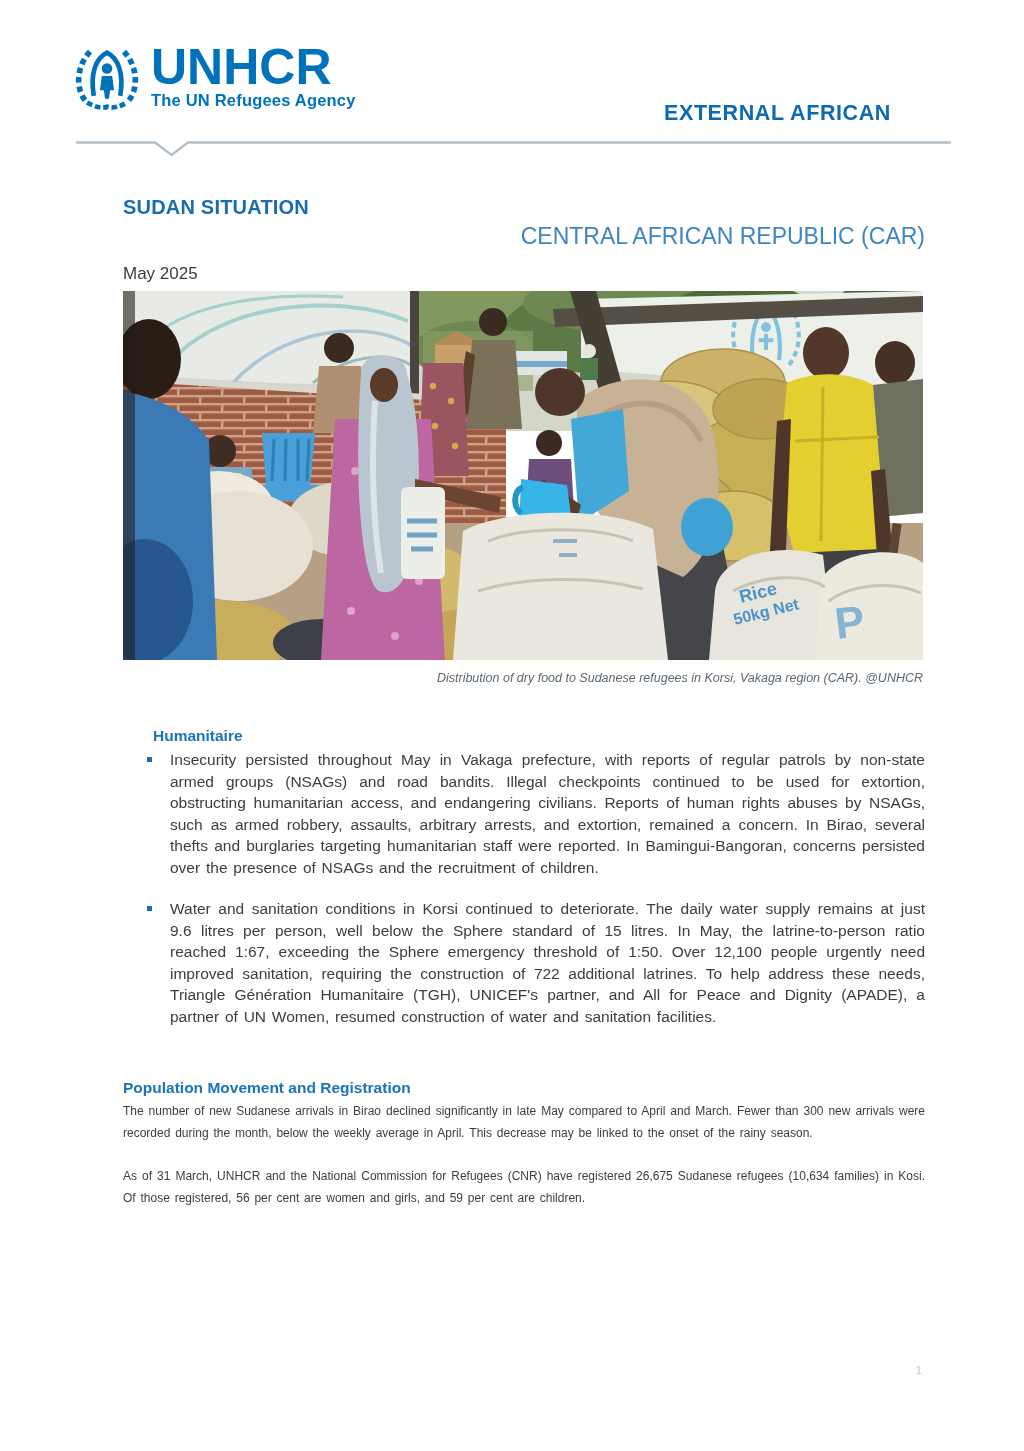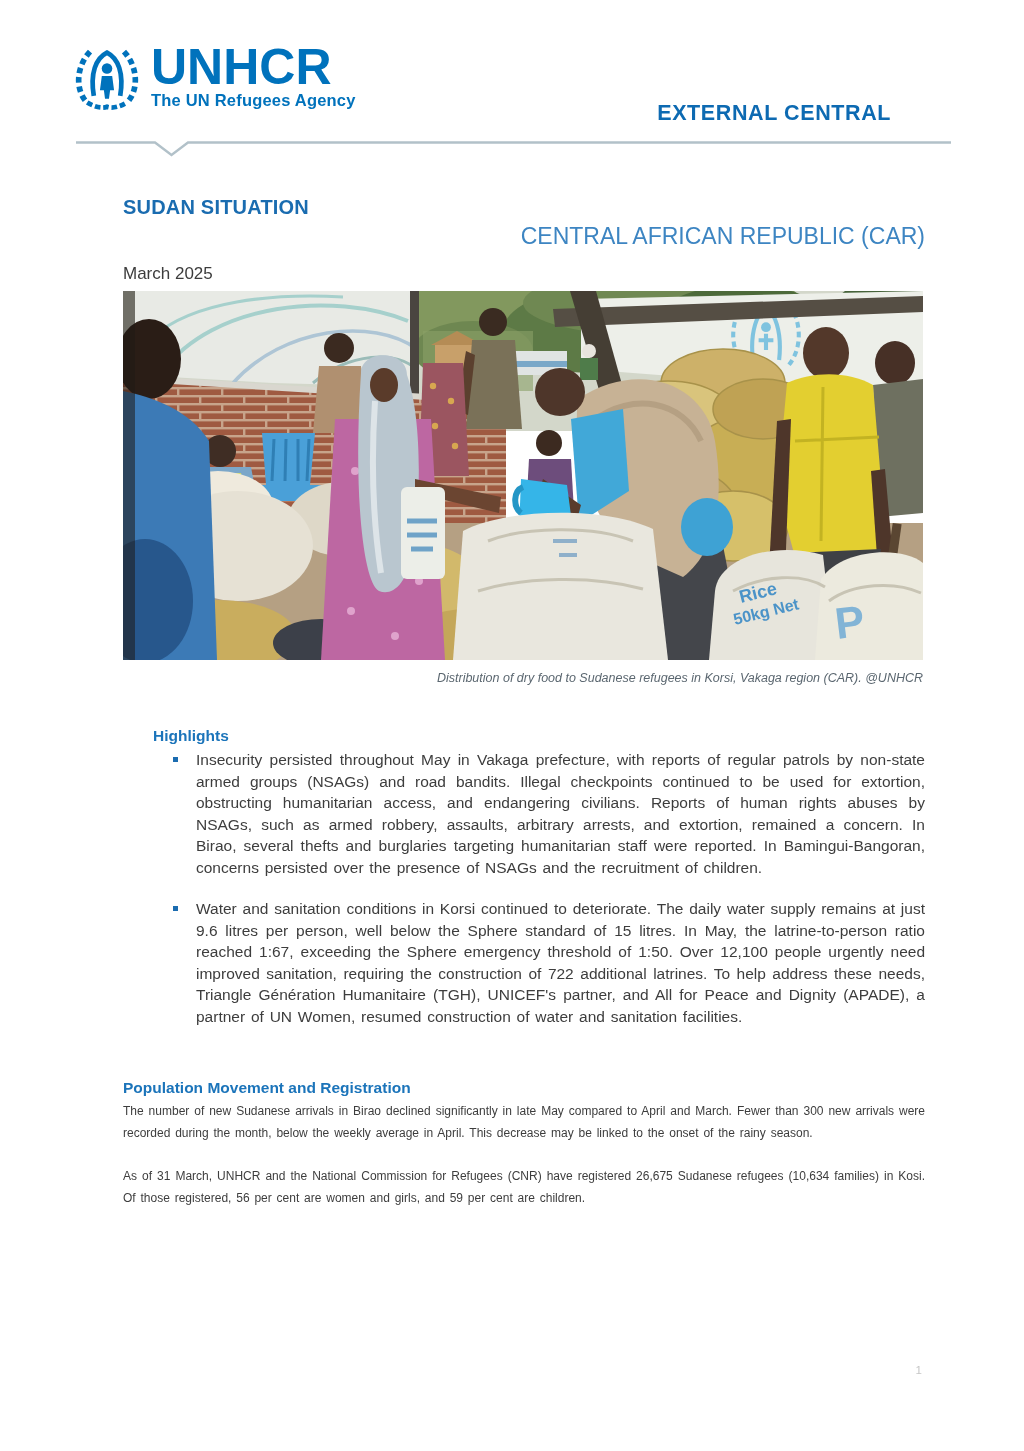--- a/index.html
+++ b/index.html
@@ -23,21 +23,21 @@
   .photo{position:absolute;left:123px;top:291px;width:800px;height:369px;}
   .photo svg{display:block;width:800px;height:369px;}
   .photo-caption{position:absolute;left:123px;top:671px;width:800px;text-align:right;
     font-size:12.5px;font-style:italic;color:#5b6770;}
   
   .highlights{position:absolute;left:123px;top:727px;width:802px;}
   .blue-heading{font-size:15.5px;font-weight:bold;color:#1b74ba;margin:0 0 4px 0;}
   .highlights .blue-heading{margin-left:30px;}
   .bullet-list{list-style:none;margin:0;padding:0;}
   .bullet-list li{
-    position:relative;margin:0 0 20px 73px;text-align:justify;
+    position:relative;margin:0 0 20px 47px;text-align:justify;
     font-size:15.5px;line-height:21.5px;color:#3d3d3d;word-spacing:1.5px;
   }
   .bullet-list li::before{
     content:"";position:absolute;left:-23px;top:8px;width:5px;height:5px;background:#1b6cb0;
   }
   .section{position:absolute;left:123px;top:1079px;width:802px;}
   .section p{margin:0 0 22px 0;text-align:justify;font-size:12px;line-height:21.5px;
     color:#3d3d3d;word-spacing:1.5px;}
   .page-number{position:absolute;top:1364px;right:102px;font-size:11.5px;color:#c6c6c6;}
 </style>
@@ -58,30 +58,30 @@
         <circle cx="35" cy="23" r="5.6"></circle>
         <path d="M29.5,31 h11 l2,15 h-4.2 l-1.2,9 h-4.2 l-1.2,-9 h-4.2 z"></path>
       </g>
     </svg>
     <div class="logo-text">
       <div class="logo-org">UNHCR</div>
       <div class="logo-tagline">The UN Refugees Agency</div>
     </div>
   </div>
 
-  <div class="doc-type">EXTERNAL CENTRAL</div>
+  <div class="doc-type">EXTERNAL AFRICAN</div>
 
   <svg class="header-rule" width="878" height="20" viewBox="0 0 878 20">
     <polyline points="1,2.5 80,2.5 96.5,15 113,2.5 876,2.5" fill="none" stroke="#b2c1c9" stroke-width="2.4"></polyline>
   </svg>
 
   <div class="title-block">
     <div class="doc-title">SUDAN SITUATION</div>
     <div class="doc-subtitle">CENTRAL AFRICAN REPUBLIC (CAR)</div>
-    <div class="doc-date">March 2025</div>
+    <div class="doc-date">May 2025</div>
   </div>
 
   <div class="photo">
     <svg viewBox="0 0 800 369" preserveAspectRatio="none">
 
       <rect x="0" y="0" width="800" height="140" fill="#d3d7ca"></rect>
       <g>
         <ellipse cx="360" cy="14" rx="130" ry="38" fill="#82985e"></ellipse>
         <ellipse cx="470" cy="40" rx="90" ry="42" fill="#5d7a46"></ellipse>
         <ellipse cx="540" cy="12" rx="140" ry="34" fill="#6f8852"></ellipse>
@@ -281,21 +281,21 @@
         <path d="M0,100 C28,106 66,118 86,150 L94,369 L0,369 Z" fill="#3c7ab6"></path>
         <ellipse cx="22" cy="310" rx="48" ry="62" fill="#27578c"></ellipse>
       </g>
       <rect x="0" y="0" width="12" height="369" fill="#1f1a15" opacity="0.55"></rect>
     </svg>
   </div>
 
   <div class="photo-caption">Distribution of dry food to Sudanese refugees in Korsi, Vakaga region (CAR). @UNHCR</div>
 
   <div class="highlights">
-    <div class="blue-heading">Highlights</div>
+    <div class="blue-heading">Humanitaire</div>
     <ul class="bullet-list">
       <li>Insecurity persisted throughout May in Vakaga prefecture, with reports of regular patrols by non-state armed groups (NSAGs) and road bandits. Illegal checkpoints continued to be used for extortion, obstructing humanitarian access, and endangering civilians. Reports of human rights abuses by NSAGs, such as armed robbery, assaults, arbitrary arrests, and extortion, remained a concern. In Birao, several thefts and burglaries targeting humanitarian staff were reported. In Bamingui-Bangoran, concerns persisted over the presence of NSAGs and the recruitment of children.</li>
       <li>Water and sanitation conditions in Korsi continued to deteriorate. The daily water supply remains at just 9.6 litres per person, well below the Sphere standard of 15 litres. In May, the latrine-to-person ratio reached 1:67, exceeding the Sphere emergency threshold of 1:50. Over 12,100 people urgently need improved sanitation, requiring the construction of 722 additional latrines. To help address these needs, Triangle Génération Humanitaire (TGH), UNICEF's partner, and All for Peace and Dignity (APADE), a partner of UN Women, resumed construction of water and sanitation facilities.</li>
     </ul>
   </div>
 
   <div class="section">
     <div class="blue-heading">Population Movement and Registration</div>
     <p>The number of new Sudanese arrivals in Birao declined significantly in late May compared to April and March. Fewer than 300 new arrivals were recorded during the month, below the weekly average in April. This decrease may be linked to the onset of the rainy season.</p>
     <p>As of 31 March, UNHCR and the National Commission for Refugees (CNR) have registered 26,675 Sudanese refugees (10,634 families) in Kosi. Of those registered, 56 per cent are women and girls, and 59 per cent are children.</p>

